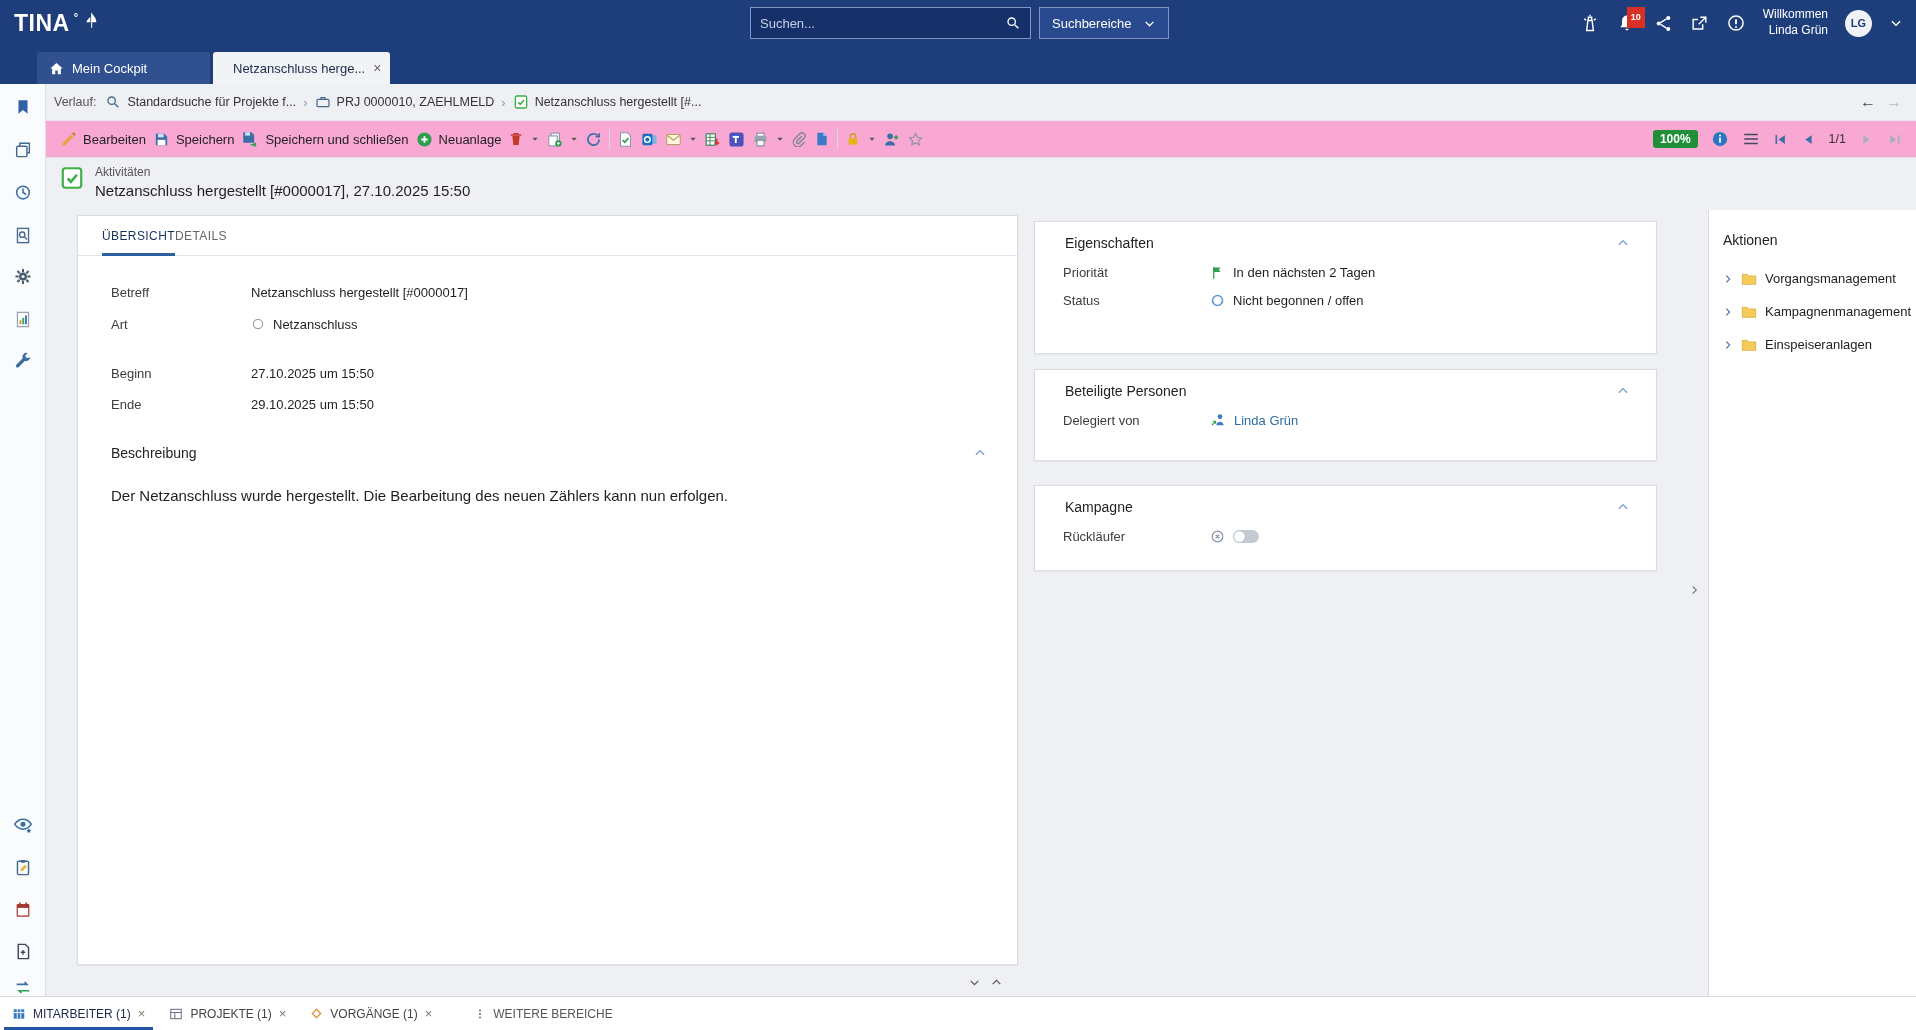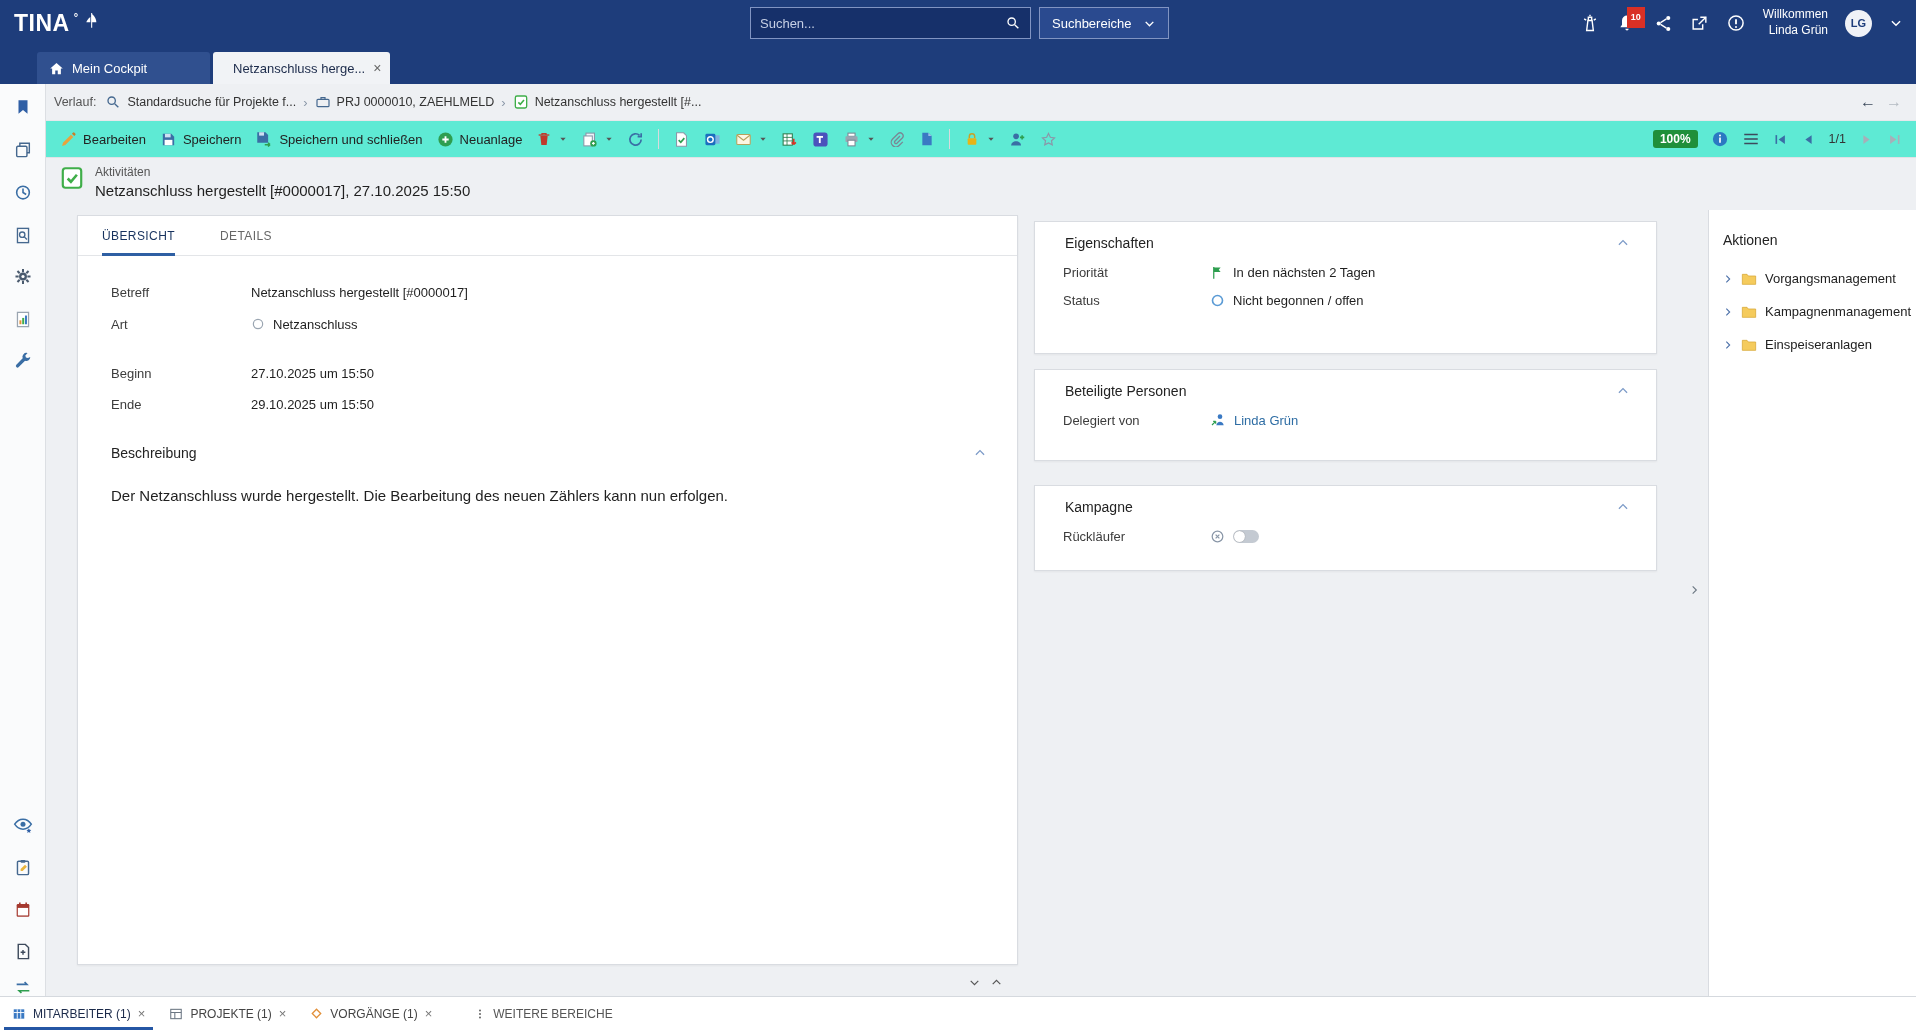--- a/index.html
+++ b/index.html
@@ -39,39 +39,39 @@
   
   .crumbs{height:36px;flex:0 0 auto;display:flex;align-items:center;gap:7px;padding:0 14px 0 8px;font-size:12.5px;color:#333}
   .crumb-prefix{color:#555;margin-right:2px}
   .crumb{display:flex;align-items:center;gap:6px;cursor:pointer}
   .crumb-sep{color:#8a97a8;font-size:13px}
   .crumb-nav{margin-left:auto;display:flex;align-items:center;gap:10px}
   .nav-back{font-size:16px;color:#3d4a5c;cursor:pointer}
   .nav-fwd{font-size:16px;color:#b4bac1;cursor:pointer}
 
   
-  .toolbar{height:38px;flex:0 0 auto;background:#5eead4;border-top:1px solid #e6e8eb;border-bottom:1px solid #e0e2e6;display:flex;align-items:center;gap:14px;padding:0 14px;font-size:13px}
+  .toolbar{height:38px;flex:0 0 auto;background:#f9a8d4;border-top:1px solid #e6e8eb;border-bottom:1px solid #e0e2e6;display:flex;align-items:center;gap:7px;padding:0 14px;font-size:13px}
   .tbtn{display:flex;align-items:center;gap:6px;cursor:pointer;color:#222;white-space:nowrap}
   .caret{margin-left:1px}
   .tsep{width:1px;height:20px;background:#d8dadd}
   .toolbar-right{margin-left:auto;display:flex;align-items:center;gap:13px}
   .zoom-pill{background:#1f8f3a;color:#fff;font-size:12px;font-weight:bold;border-radius:3px;padding:2px 7px;cursor:pointer}
   .page-ind{font-size:12.5px;color:#333}
 
   
   .rec-head{height:52px;flex:0 0 auto;position:relative}
   .rec-icon{position:absolute;left:13px;top:7px}
   .rec-cat{position:absolute;left:49px;top:7px;font-size:12px;color:#555}
   .rec-title{position:absolute;left:49px;top:24px;font-size:15px;font-weight:500;color:#1f1f1f}
 
   
   .content{flex:1;position:relative;min-height:0;background:#eef0f3}
   .card{position:absolute;background:#fff;border:1px solid #d9dce1;box-shadow:0 1px 2px rgba(0,0,0,.05)}
   .main-card{left:31px;top:5px;width:941px;height:750px}
-  .dtab-row{height:40px;border-bottom:1px solid #e3e5e8;display:flex;align-items:center;padding-left:24px;gap:45px}
+  .dtab-row{height:40px;border-bottom:1px solid #e3e5e8;display:flex;align-items:center;padding-left:24px;}
   .dtab{font-size:12px;letter-spacing:.4px;color:#666;height:100%;display:flex;align-items:center;position:relative;cursor:pointer}
   .dtab.active{color:#17325e}
   .dtab.active::after{content:"";position:absolute;left:0;right:0;bottom:-1px;height:3px;background:#2e5fa3}
   .form{padding:0 30px 0 33px}
   .frow{display:flex;align-items:center;min-height:18px}
   .flabel{width:140px;color:#3c3c3c;flex:0 0 auto}
   .fvalue{color:#1f1f1f;display:flex;align-items:center;gap:8px}
   .desc-head{display:flex;align-items:center;margin-top:32px;position:relative}
   .desc-title{font-size:14px;color:#222}
   .desc-collapse{position:absolute;right:0;cursor:pointer}

